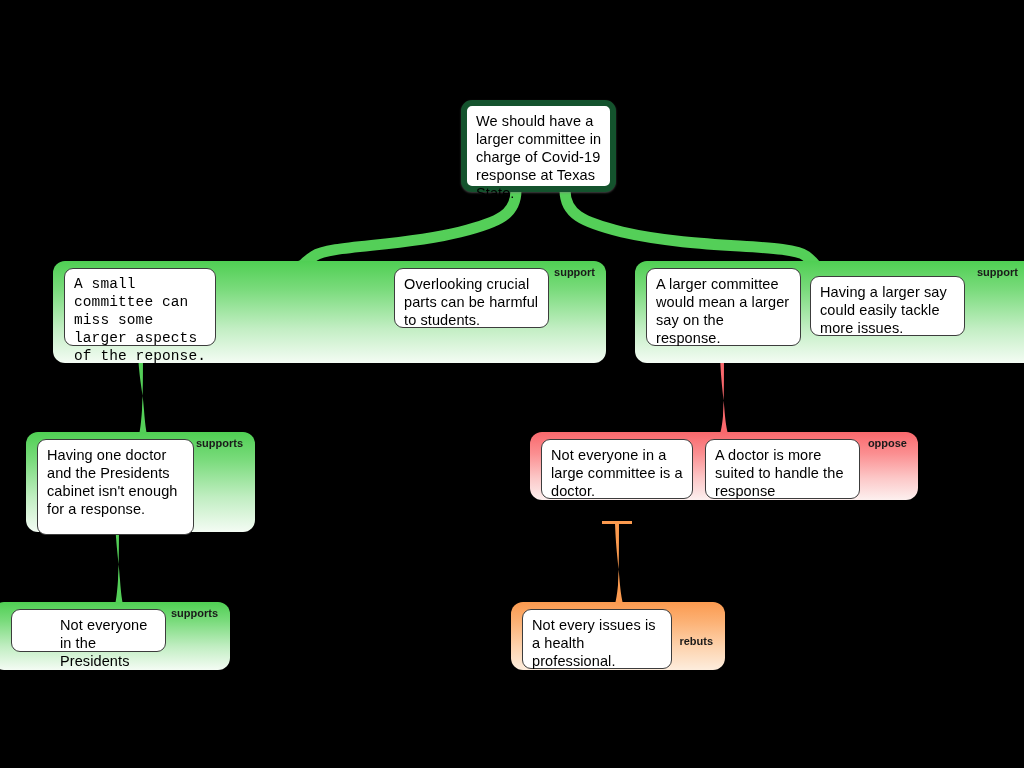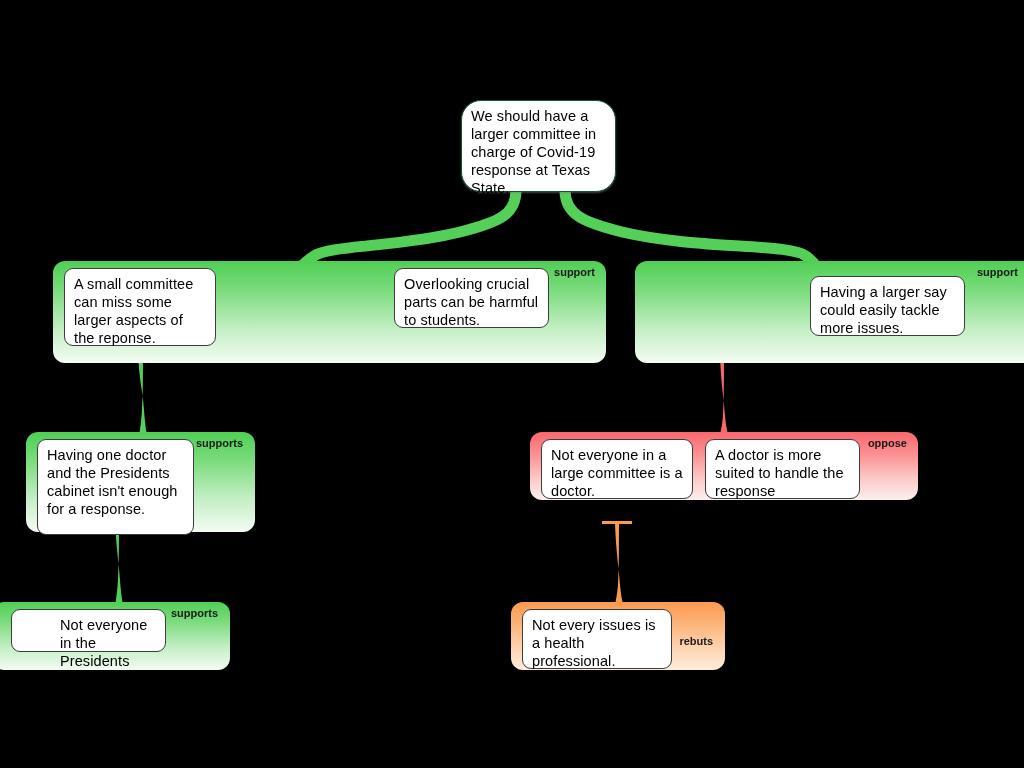--- a/index.html
+++ b/index.html
@@ -56,22 +56,22 @@
     border: 1px solid #3c3c3c;
     border-radius: 9px;
     box-sizing: border-box;
     padding: 6px 8px 6px 9px;
     font-size: 14.5px;
     line-height: 18px;
     color: #000000;
     letter-spacing: 0.1px;
   }
   .card.root {
-    border: 1px solid #14532d;
-    border-radius: 20px;
+    border: 6px solid #14532d;
+    border-radius: 11px;
     box-shadow: 0 1px 2px rgba(120,120,120,0.55);
   }
 </style>
 </head>
 <body>
 
 <div id="canvas">
 
   <svg id="connector-layer" viewBox="0 0 1024 768">
 
@@ -131,29 +131,32 @@
     <rect x="602" y="521" width="30" height="3" fill="#fb9a4f"></rect>
   </svg>
 
   <div class="card root" style="left:461px; top:100px; width:155px; height:92px;">
     <span>We should have a larger committee in charge of Covid-19 response at Texas State.</span>
   </div>
 
   <div class="group support" style="left:53px; top:261px; width:553px; height:102px;">
     <span class="group-label" style="right:11px;">support</span>
   </div>
-  <div class="card" style="left:64px; top:268px; width:152px; height:78px;">
+  <div class="card" style="left:64px; top:268px; width:152px; height:78px;font-family:Liberation Mono, monospace;">
     <span>A small committee can miss some larger aspects of the reponse.</span>
   </div>
   <div class="card" style="left:394px; top:268px; width:155px; height:60px;">
     <span>Overlooking crucial parts can be harmful to students.</span>
   </div>
 
   <div class="group support" style="left:635px; top:261px; width:400px; height:102px;">
     <span class="group-label" style="left:342px;">support</span>
+  </div>
+  <div class="card" style="left:646px; top:268px; width:155px; height:78px;">
+    <span>A larger committee would mean a larger say on the response.</span>
   </div>
   <div class="card" style="left:810px; top:268px; width:155px; height:60px;margin-top:8px;">
     <span>Having a larger say could easily tackle more issues.</span>
   </div>
 
   <div class="group support" style="left:26px; top:432px; width:229px; height:100px;">
     <span class="group-label" style="right:12px;">supports</span>
   </div>
   <div class="card" style="left:37px; top:439px; width:157px; height:96px;">
     <span>Having one doctor and the Presidents cabinet isn't enough for a response.</span>

